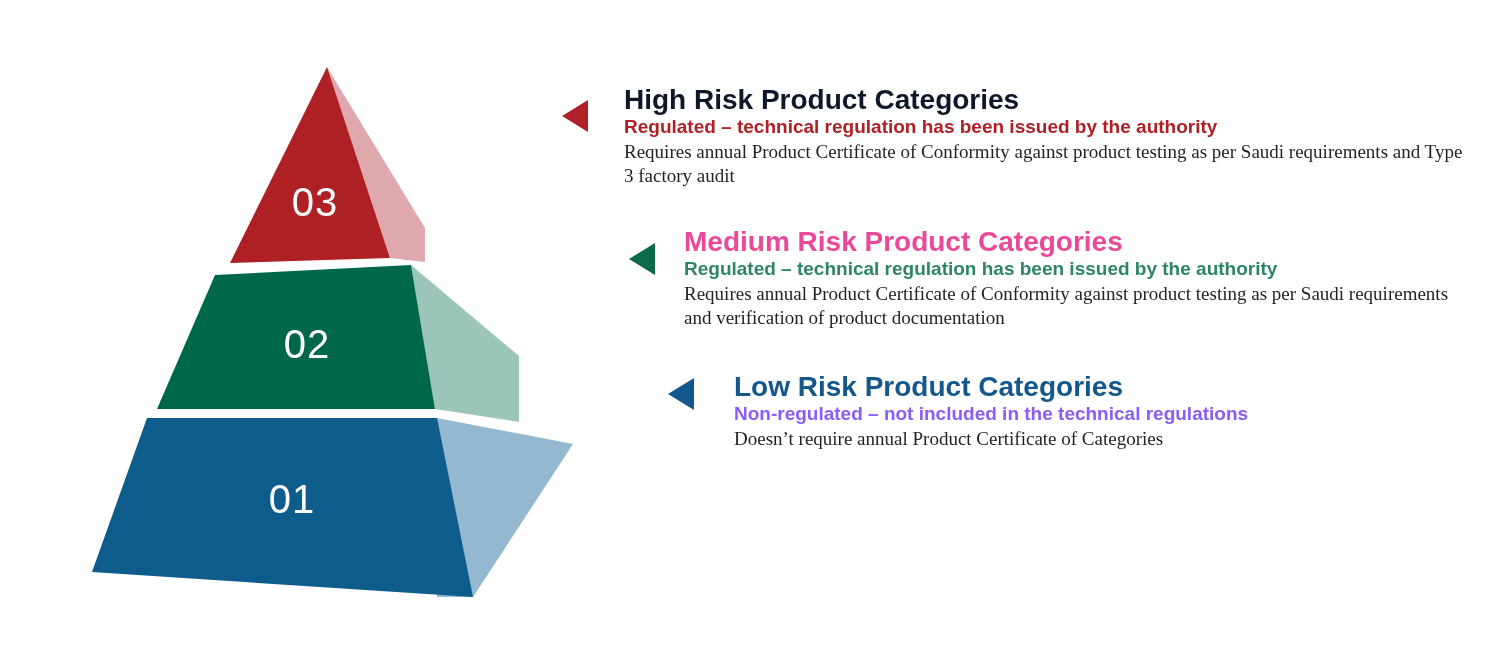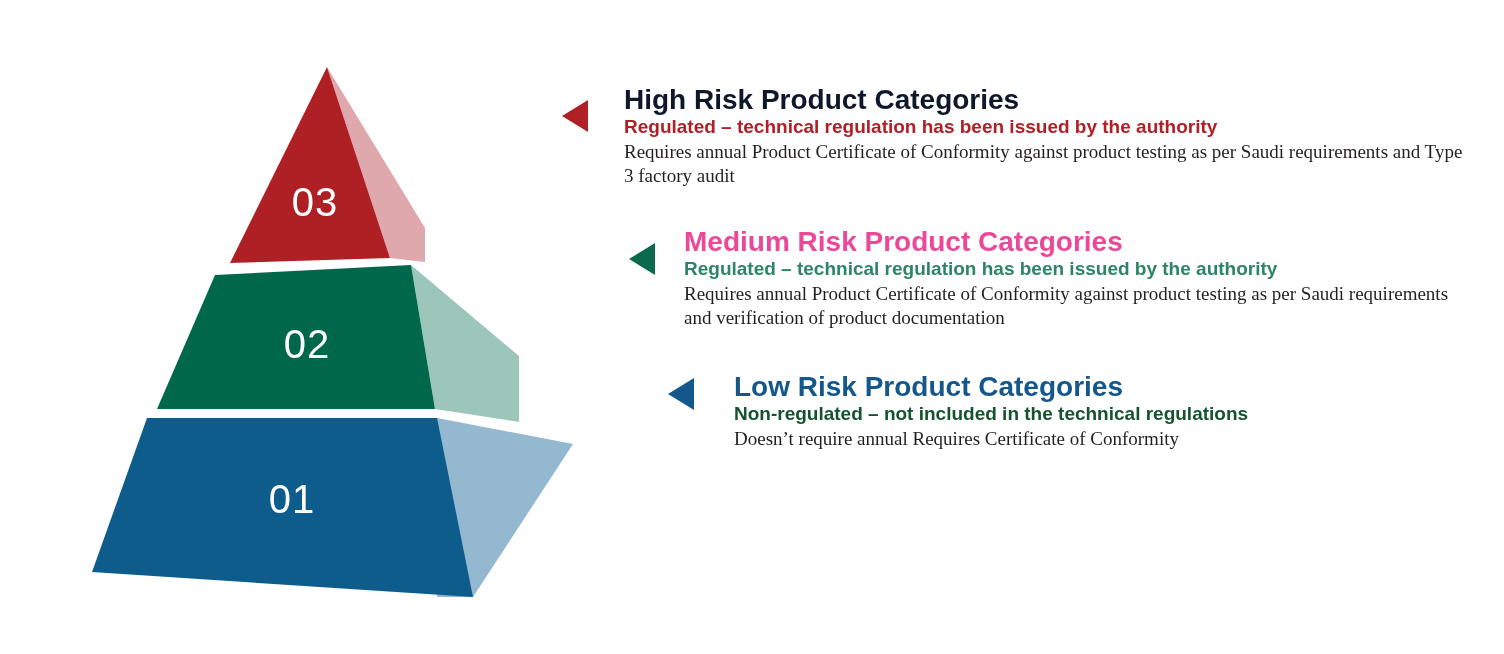--- a/index.html
+++ b/index.html
@@ -137,18 +137,18 @@
       <div class="risk-title" style="color:#ec4899">Medium Risk Product Categories</div>
       <div class="risk-subtitle" style="color:#2e8566">Regulated – technical regulation has been issued by the authority</div>
       <div class="risk-desc">Requires annual Product Certificate of Conformity against product testing as per Saudi requirements and verification of product documentation</div>
     </div>
   </div>
 
   <div class="risk-block" id="block-low">
     <div class="risk-bullet"></div>
     <div class="risk-text">
       <div class="risk-title" style="color:#14578c">Low Risk Product Categories</div>
-      <div class="risk-subtitle" style="color:#14532d">Non-regulated – not included in the technical regulations</div>
-      <div class="risk-desc">Doesn’t require annual Requires Certificate of Conformity</div>
+      <div class="risk-subtitle" style="color:#8b5cf6">Non-regulated – not included in the technical regulations</div>
+      <div class="risk-desc">Doesn’t require annual Product Certificate of Categories</div>
     </div>
   </div>
 
 </div>
 
 </body></html>

